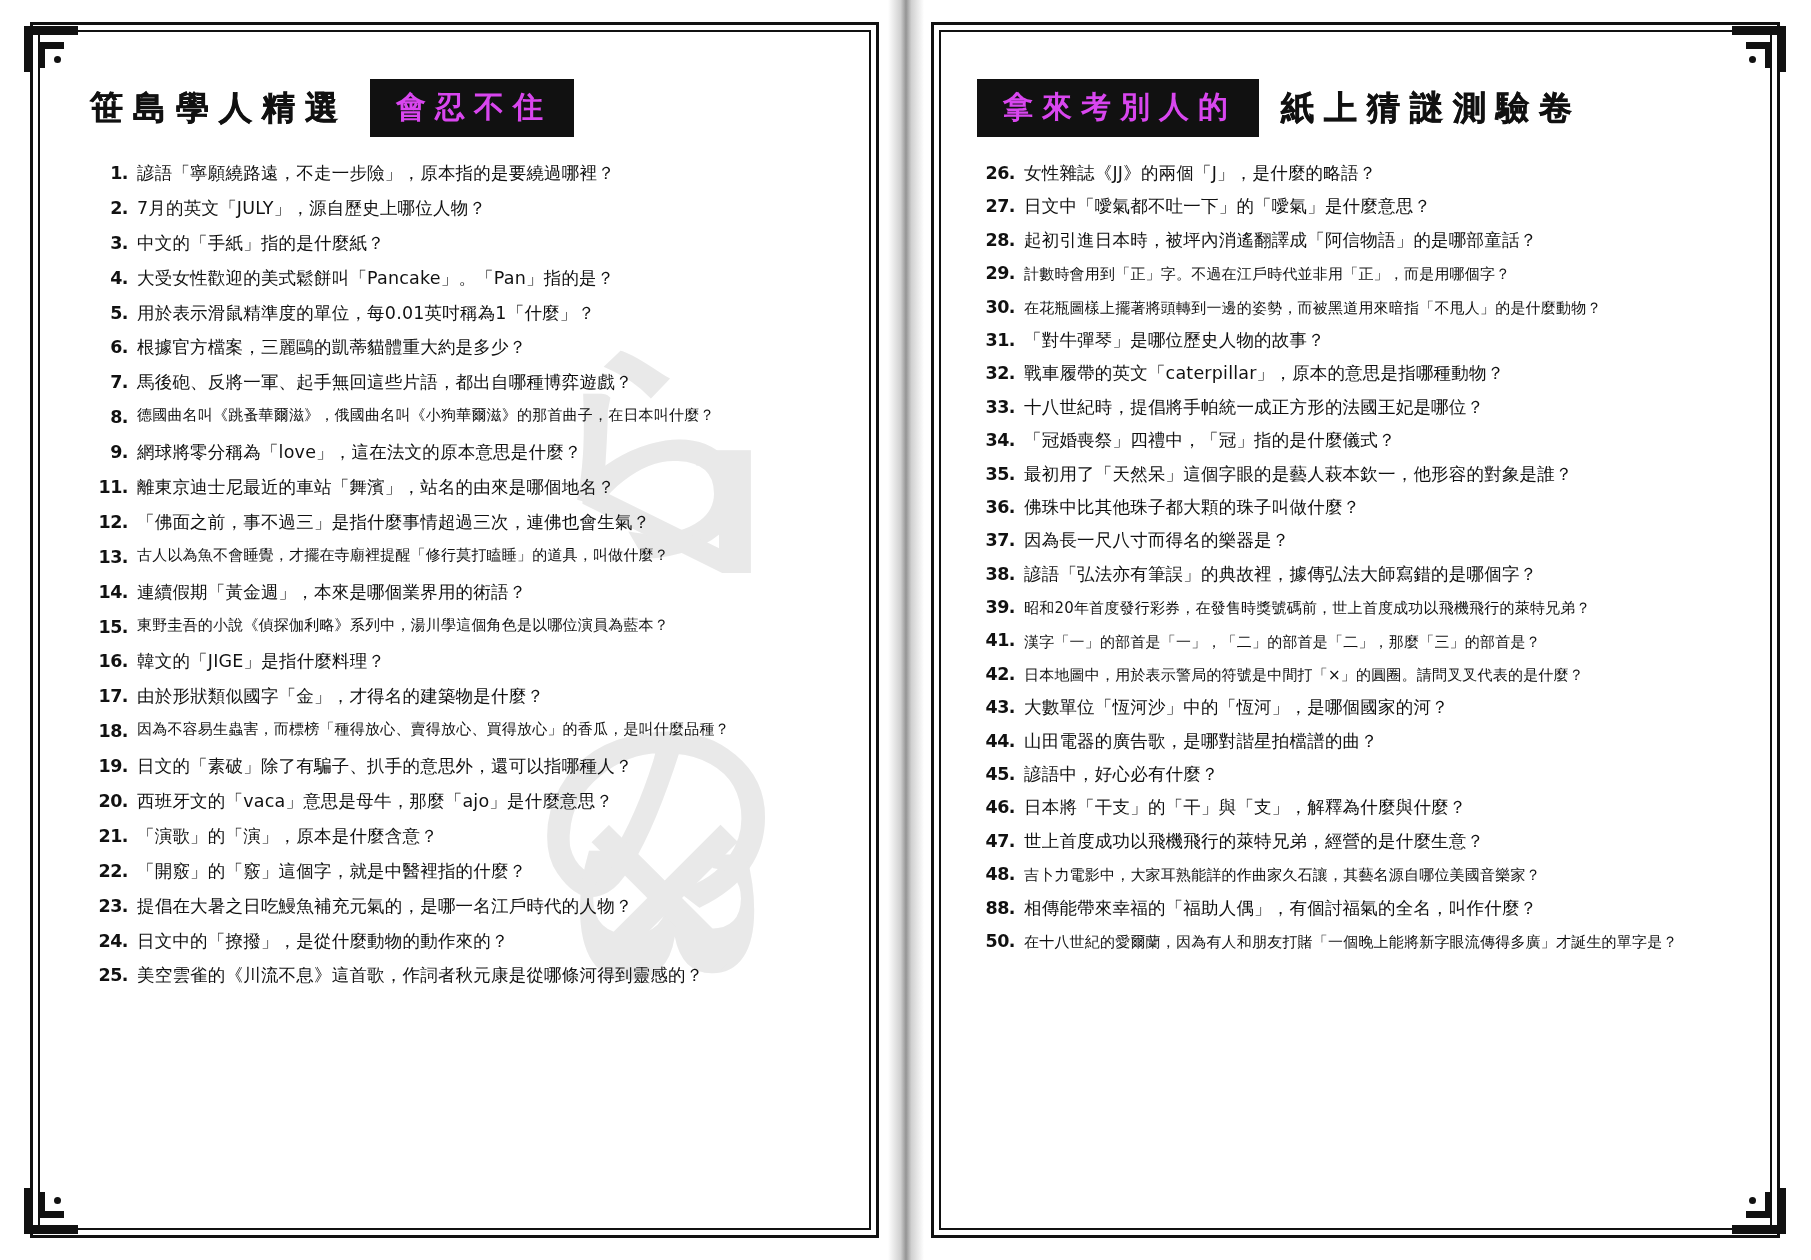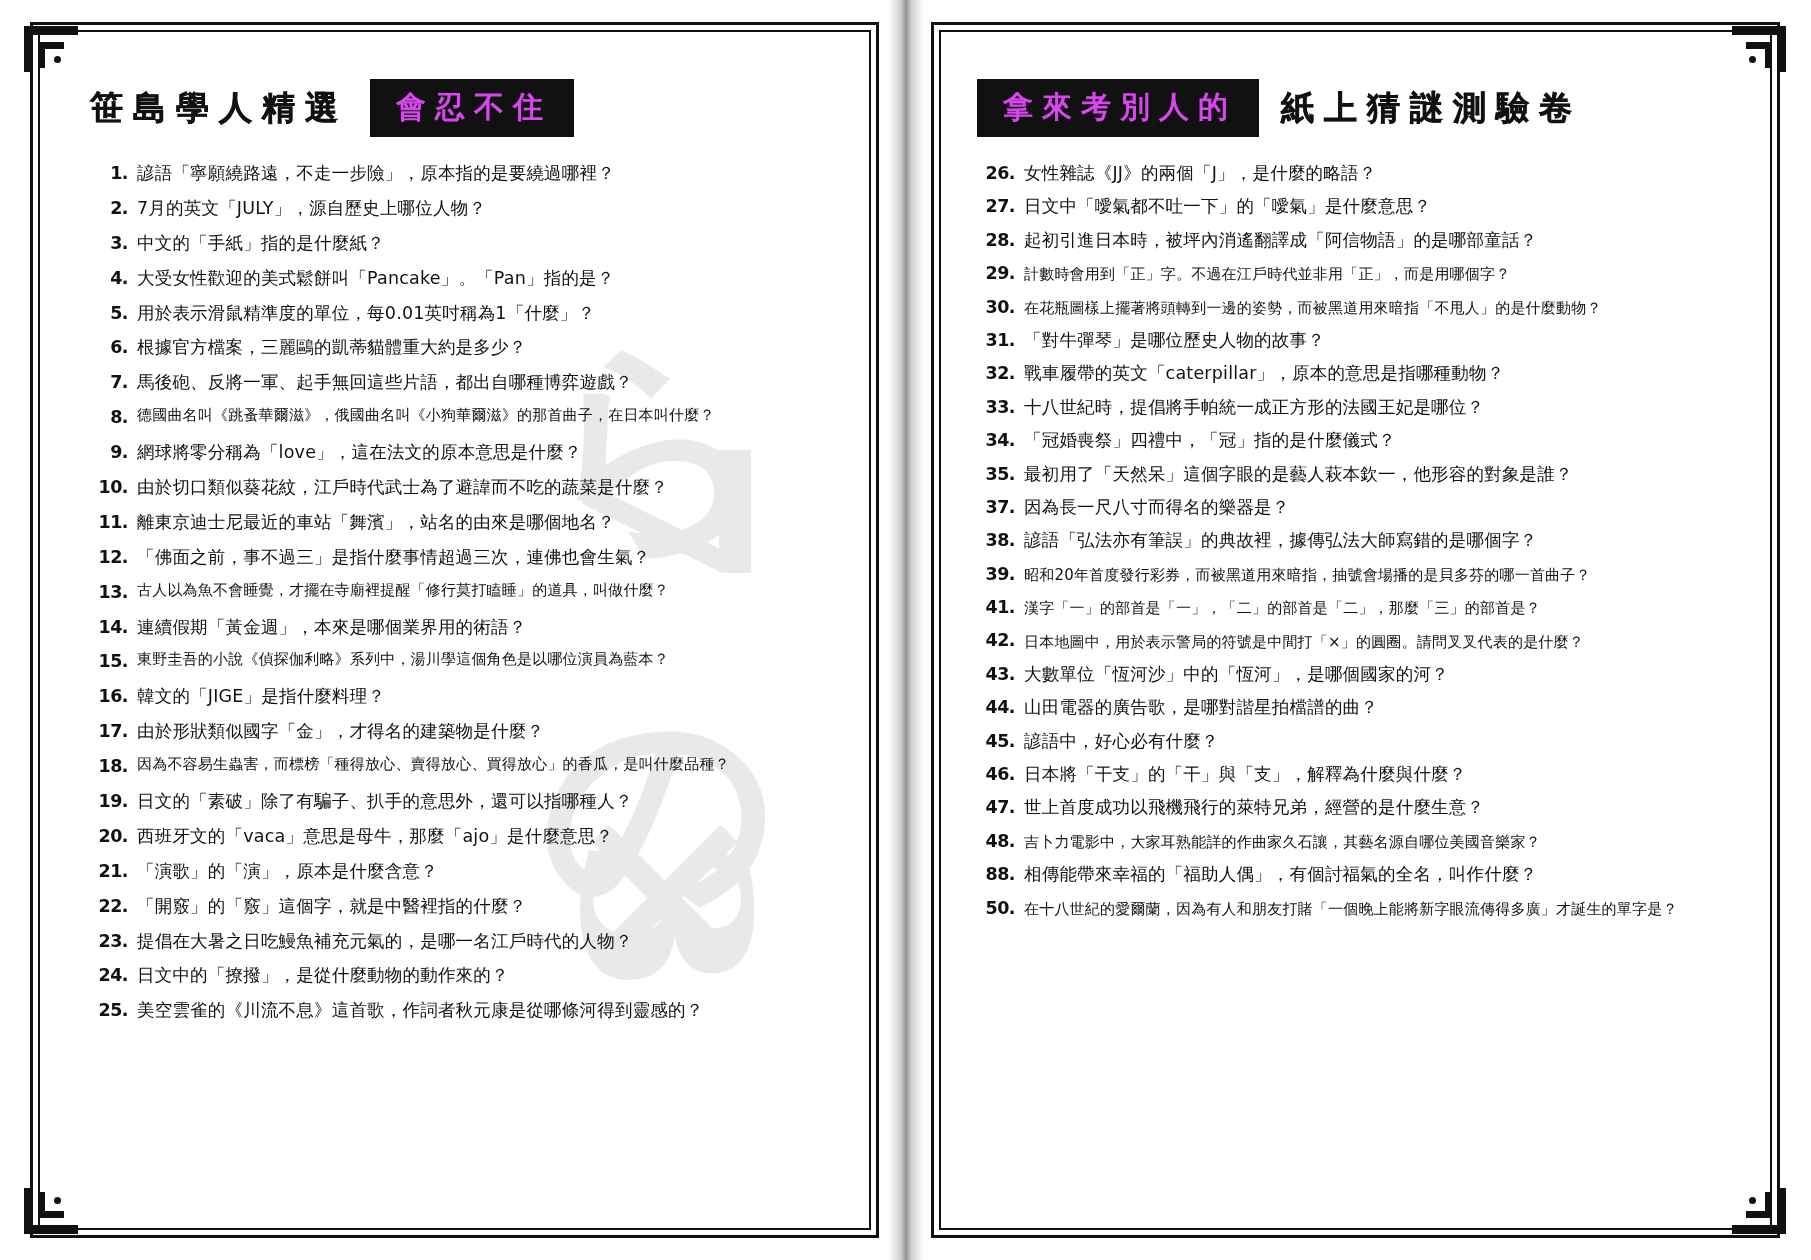--- a/index.html
+++ b/index.html
@@ -238,24 +238,20 @@
           </li>
         <li>
             <span class="qnum">8.</span>
             <span class="qtext small-q">德國曲名叫《跳蚤華爾滋》，俄國曲名叫《小狗華爾滋》的那首曲子，在日本叫什麼？</span>
           </li>
         <li>
             <span class="qnum">9.</span>
             <span class="qtext">網球將零分稱為「love」，這在法文的原本意思是什麼？</span>
           </li>
         <li>
-            <span class="qnum">10.</span>
-            <span class="qtext">由於切口類似葵花紋，江戶時代武士為了避諱而不吃的蔬菜是什麼？</span>
-          </li>
-        <li>
             <span class="qnum">11.</span>
             <span class="qtext">離東京迪士尼最近的車站「舞濱」，站名的由來是哪個地名？</span>
           </li>
         <li>
             <span class="qnum">12.</span>
             <span class="qtext">「佛面之前，事不過三」是指什麼事情超過三次，連佛也會生氣？</span>
           </li>
         <li>
             <span class="qnum">13.</span>
             <span class="qtext small-q">古人以為魚不會睡覺，才擺在寺廟裡提醒「修行莫打瞌睡」的道具，叫做什麼？</span>
@@ -374,30 +370,34 @@
           </li>
         <li>
             <span class="qnum">34.</span>
             <span class="qtext">「冠婚喪祭」四禮中，「冠」指的是什麼儀式？</span>
           </li>
         <li>
             <span class="qnum">35.</span>
             <span class="qtext">最初用了「天然呆」這個字眼的是藝人萩本欽一，他形容的對象是誰？</span>
           </li>
         <li>
+            <span class="qnum">36.</span>
+            <span class="qtext">佛珠中比其他珠子都大顆的珠子叫做什麼？</span>
+          </li>
+        <li>
             <span class="qnum">37.</span>
             <span class="qtext">因為長一尺八寸而得名的樂器是？</span>
           </li>
         <li>
             <span class="qnum">38.</span>
             <span class="qtext">諺語「弘法亦有筆誤」的典故裡，據傳弘法大師寫錯的是哪個字？</span>
           </li>
         <li>
             <span class="qnum">39.</span>
-            <span class="qtext small-q">昭和20年首度發行彩券，而被黑道用來暗指，抽號會場播的是貝多芬的哪一首曲子？</span>
+            <span class="qtext small-q">昭和20年首度發行彩券，在發售時獎號碼前，世上首度成功以飛機飛行的萊特兄弟？</span>
           </li>
         <li>
             <span class="qnum">41.</span>
             <span class="qtext small-q">漢字「一」的部首是「一」，「二」的部首是「二」，那麼「三」的部首是？</span>
           </li>
         <li>
             <span class="qnum">42.</span>
             <span class="qtext small-q">日本地圖中，用於表示警局的符號是中間打「×」的圓圈。請問叉叉代表的是什麼？</span>
           </li>
         <li>

